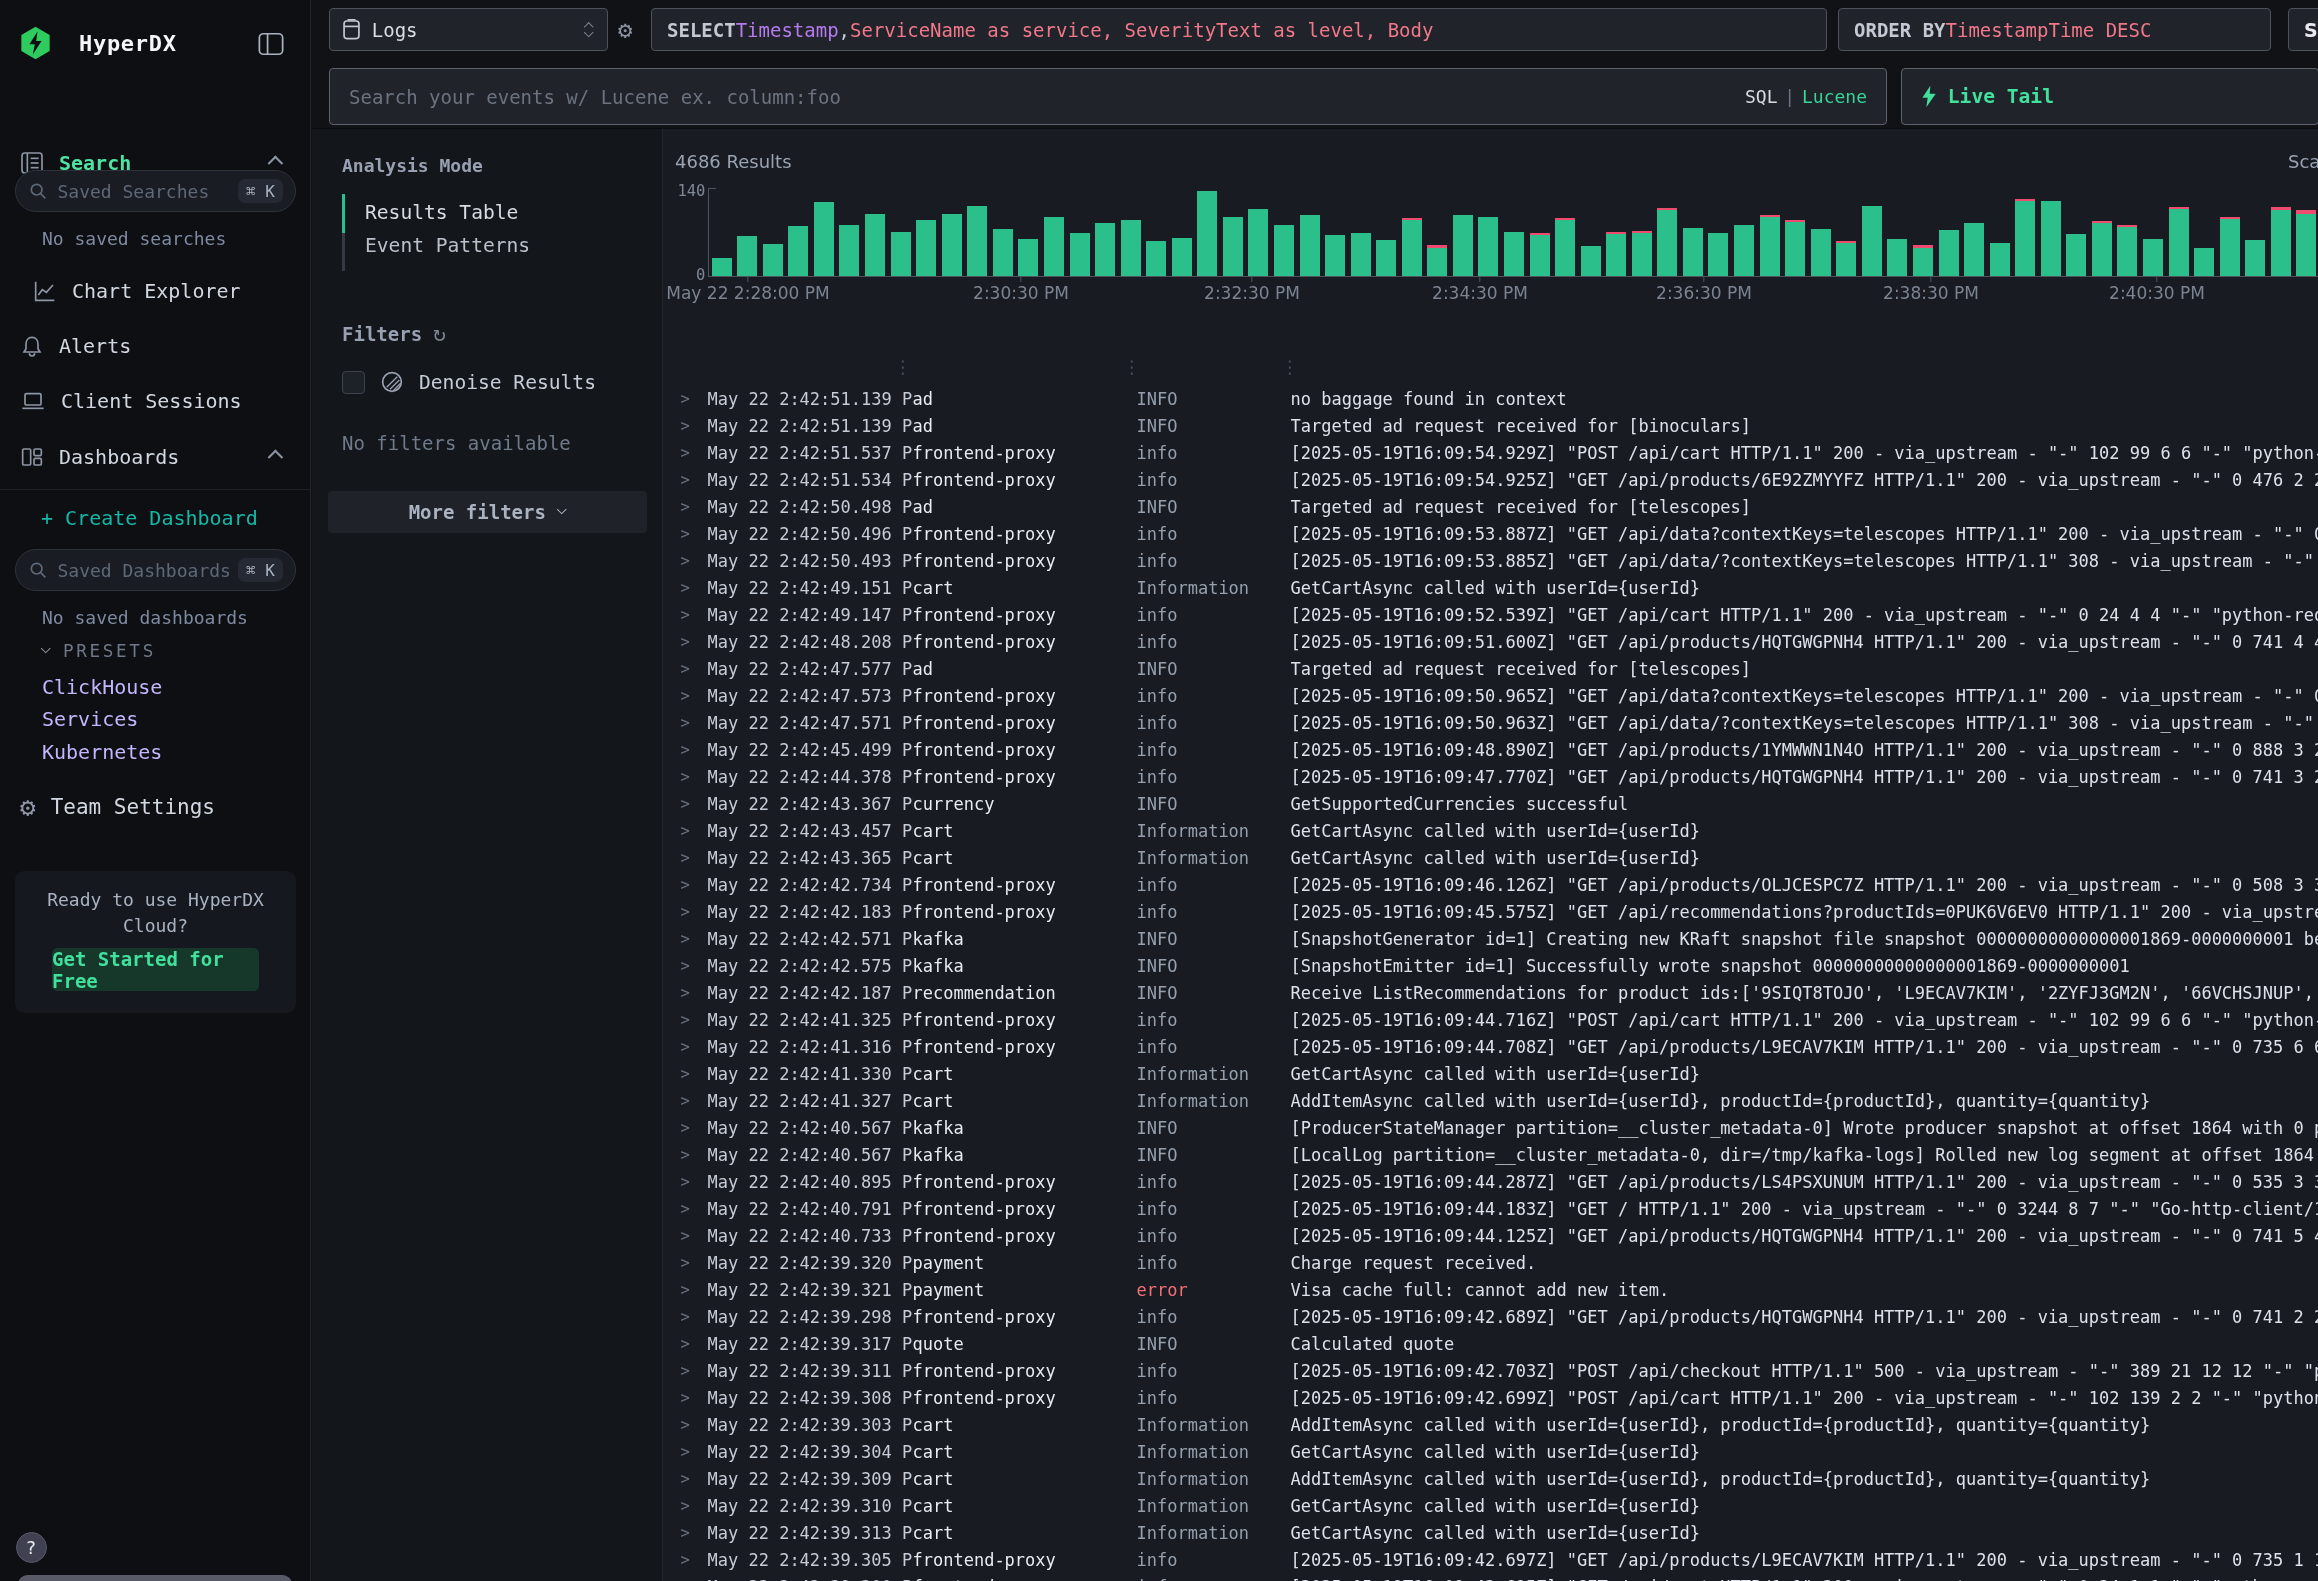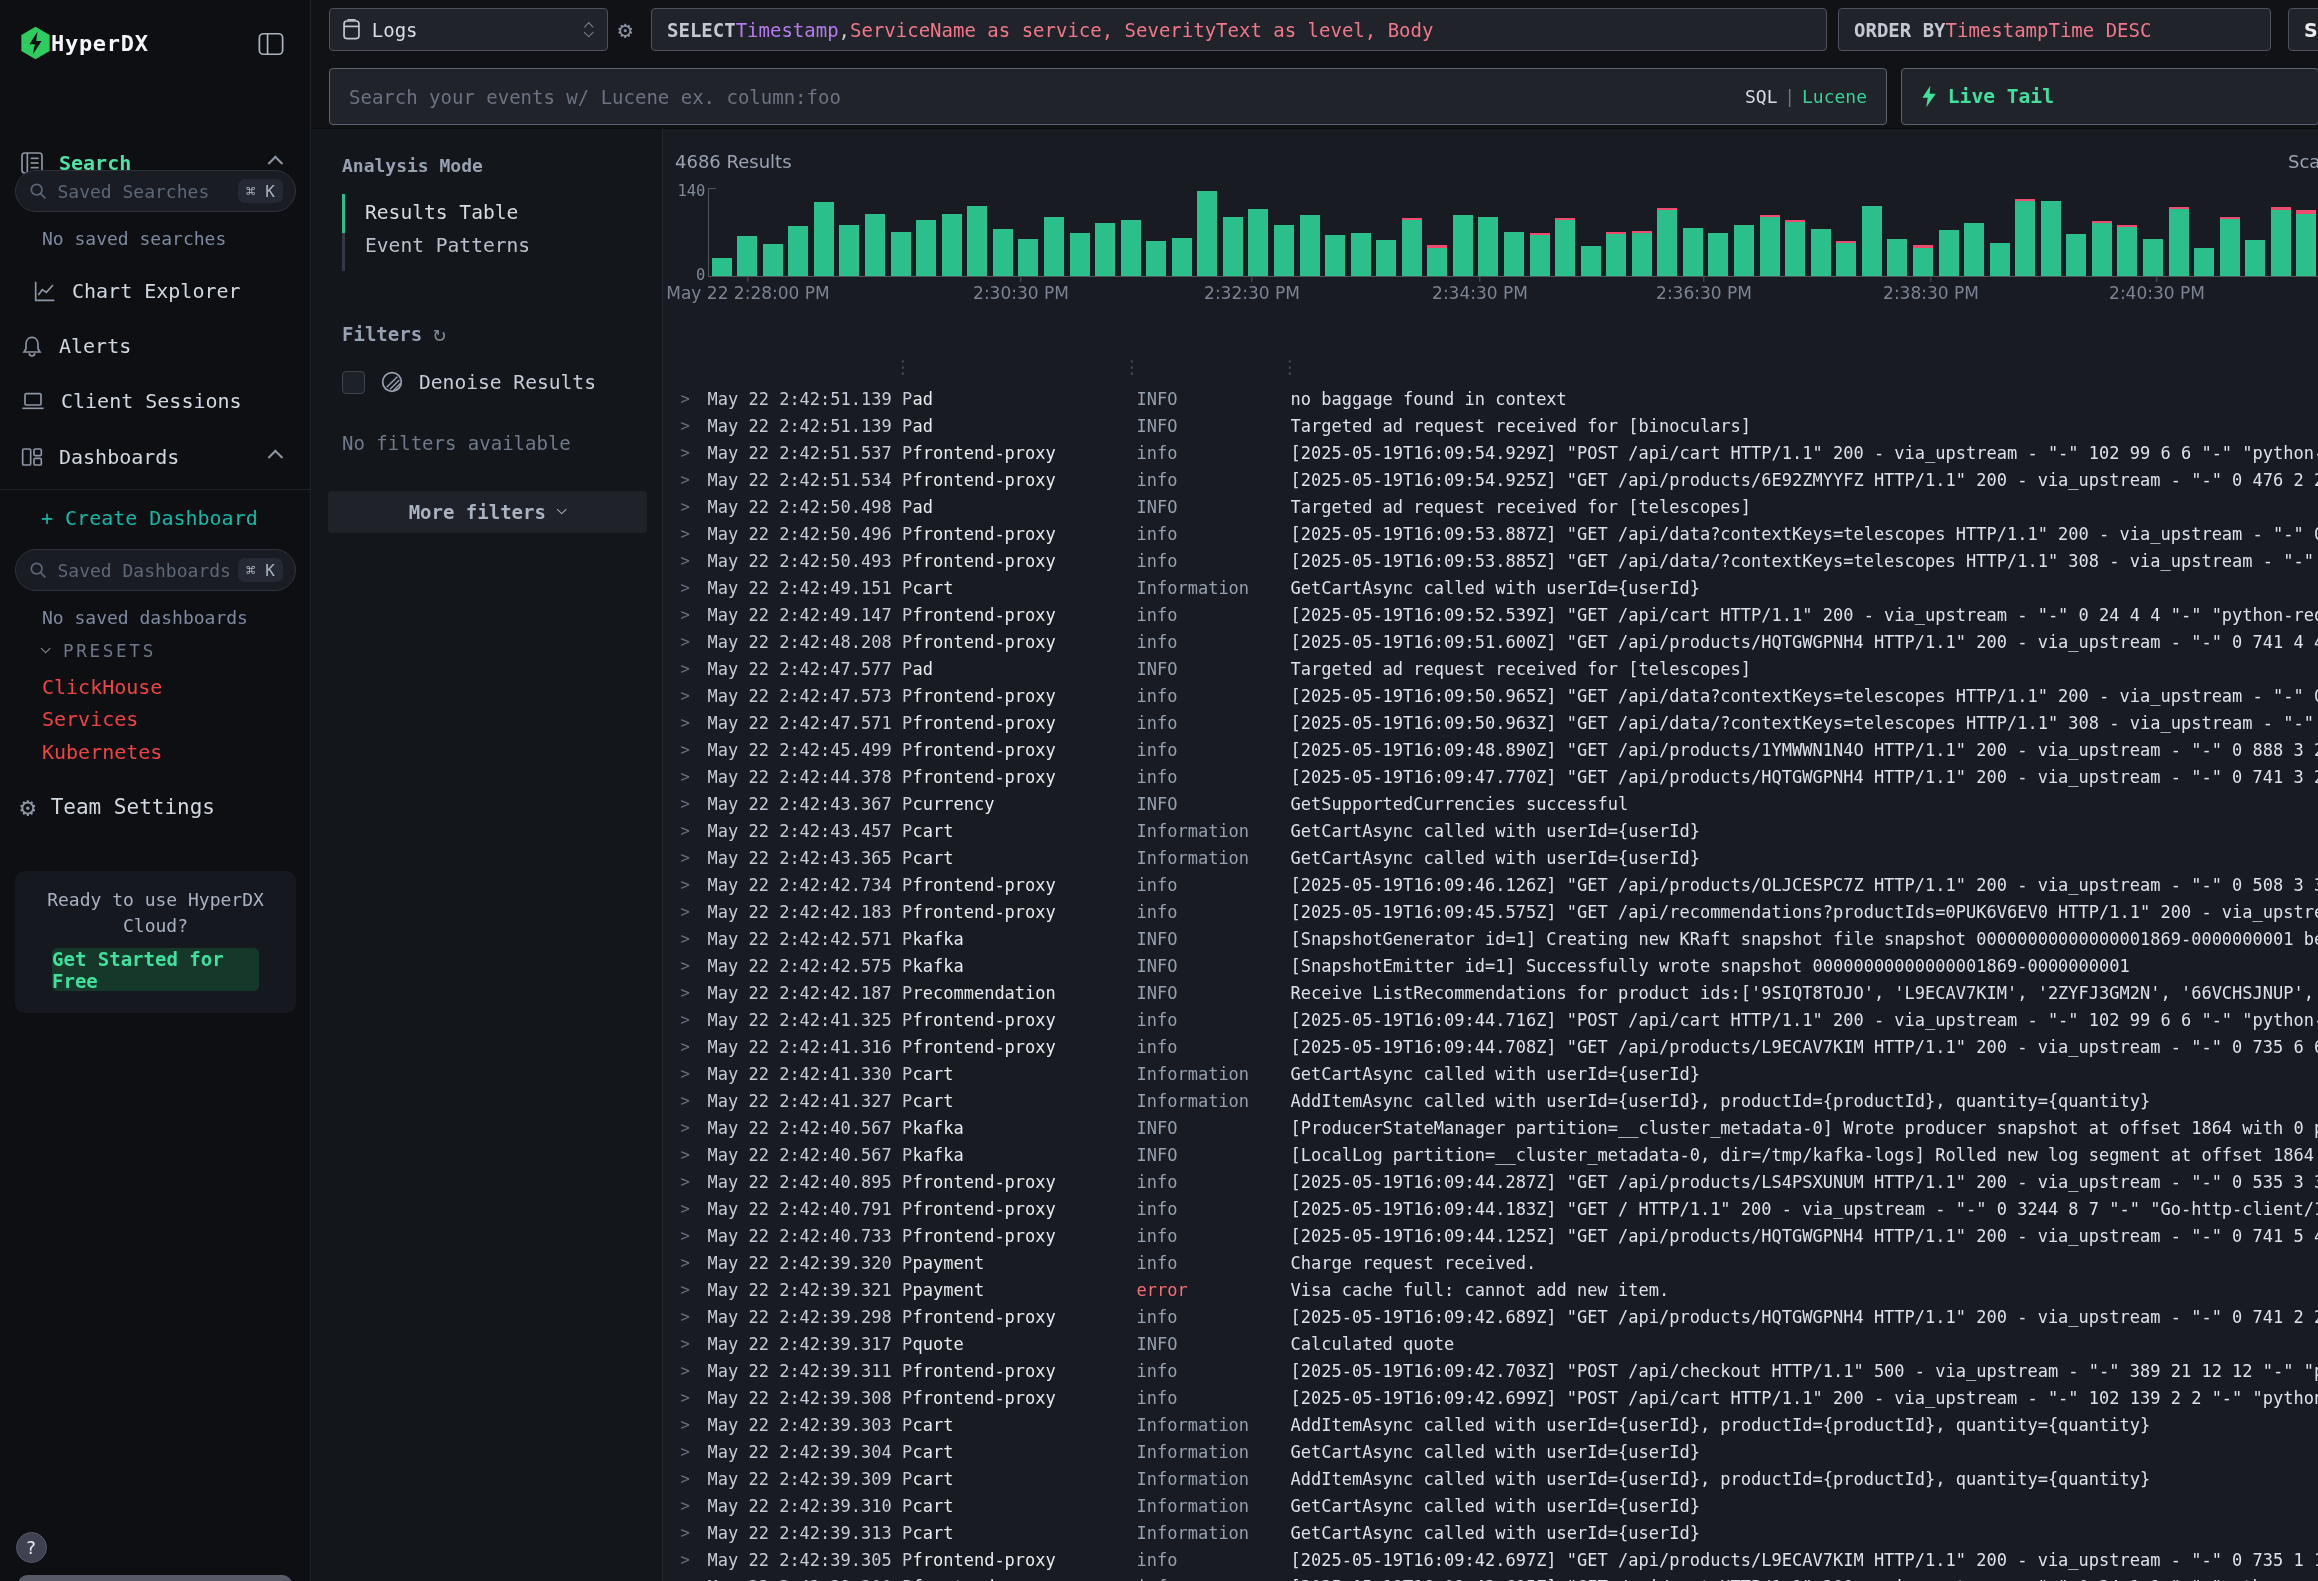--- a/index.html
+++ b/index.html
@@ -4,33 +4,33 @@
 <style>
   * { margin:0; padding:0; box-sizing:border-box; }
   html,body { width:2319px; height:1582px; overflow:hidden; }
   body { position:relative; background:#101216; font-family:"DejaVu Sans Mono", monospace; color:#d5dae3; }
   .abs { position:absolute; }
   .sans { font-family:"DejaVu Sans", "Liberation Sans", sans-serif; }
 
   
   #sidebar { left:0; top:0; width:311px; height:1582px; background:#0d0f13; border-right:0.7px solid #20242c; }
   .logo-row { left:20px; top:28px; width:270px; height:30px; display:flex; align-items:center; }
-  .logo-text { font-size:22px; font-weight:bold; color:#f4f6f9; margin-left:0; letter-spacing:0.7px; }
+  .logo-text { font-size:22px; font-weight:bold; color:#f4f6f9; margin-left:28px; letter-spacing:0.7px; }
   .panel-toggle { left:258px; top:31px; width:26px; height:26px; cursor:pointer; }
   .side-item { display:flex; align-items:center; font-size:20px; color:#d2d8e2; cursor:pointer; }
   .side-item .lbl { margin-left:15px; }
   .search-item { color:#4fe3a3; font-weight:bold; }
   .pill-input { left:15px; width:281px; height:42px; background:#191c22; border:0.7px solid #2d323c;
     border-radius:21px; display:flex; align-items:center; padding:0 12px; }
   .pill-input .ph { color:#5d6878; font-size:18px; margin-left:9.5px; flex:1; }
   .kbd { background:#242933; color:#aab3c1; border-radius:6.8px; font-size:16px; padding:2.7px 8px; }
   .muted { color:#7e8aa0; font-size:18px; }
   .divider { left:0; width:311px; height:0.7px; background:#1d2128; }
   .preset-head { color:#6e7888; font-size:17.6px; letter-spacing:2.7px; }
-  .preset { color:#ef4444; font-size:20px; cursor:pointer; }
+  .preset { color:#c4b5fd; font-size:20px; cursor:pointer; }
   .cloud-card { left:15px; top:871px; width:281px; height:142px; background:#15181e; border-radius:9.5px; }
   .cloud-line { text-align:center; color:#a9b2c2; font-size:18px; }
   .cta-btn { left:37px; top:77px; width:207px; height:43px; background:#16382a; border-radius:5.4px;
     color:#41e09c; font-weight:bold; font-size:19px; display:flex; align-items:center; justify-content:center; cursor:pointer; position:absolute; }
   .help-btn { left:15.5px; top:1532px; width:31px; height:31px; border-radius:50%; background:#3f4150;
     border:0.7px solid #565869; color:#e8eaf0; font-size:18px; display:flex; align-items:center; justify-content:center; cursor:pointer; }
   .bottom-sliver { left:17.6px; top:1575px; width:274px; height:20px; background:#585a68; border-radius:9.5px 9.5px 0 0; }
 
   
   .chev { display:inline-block; width:10.8px; height:10.8px; border-right:2px solid #8d96a5; border-bottom:2px solid #8d96a5; }

